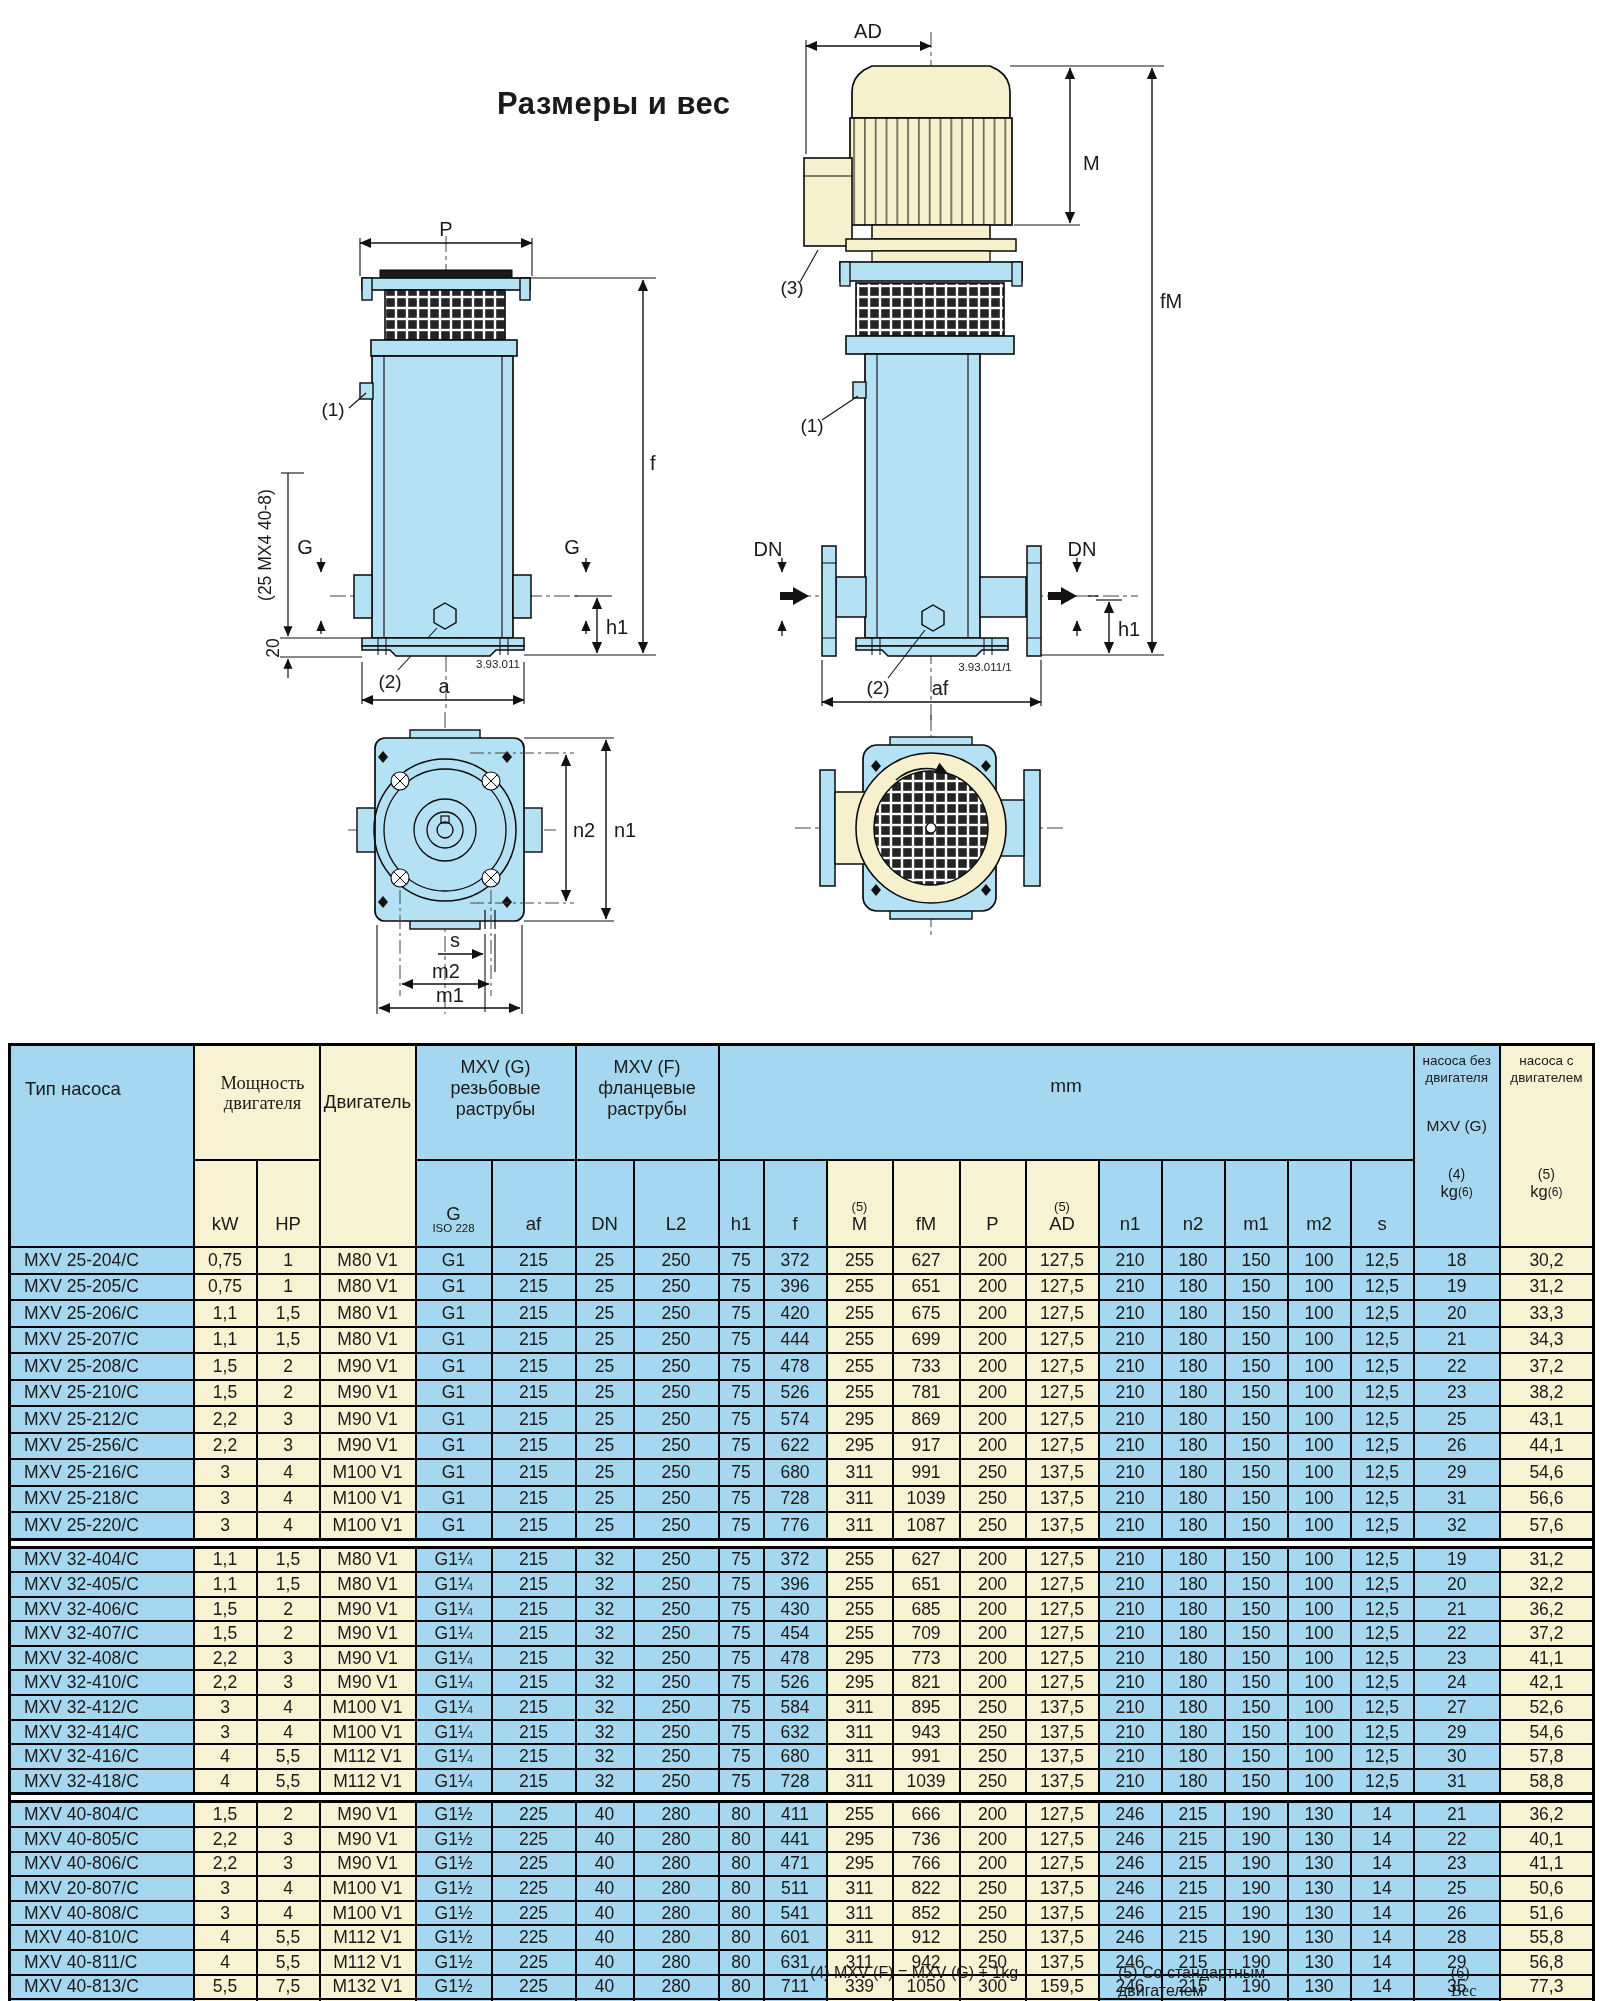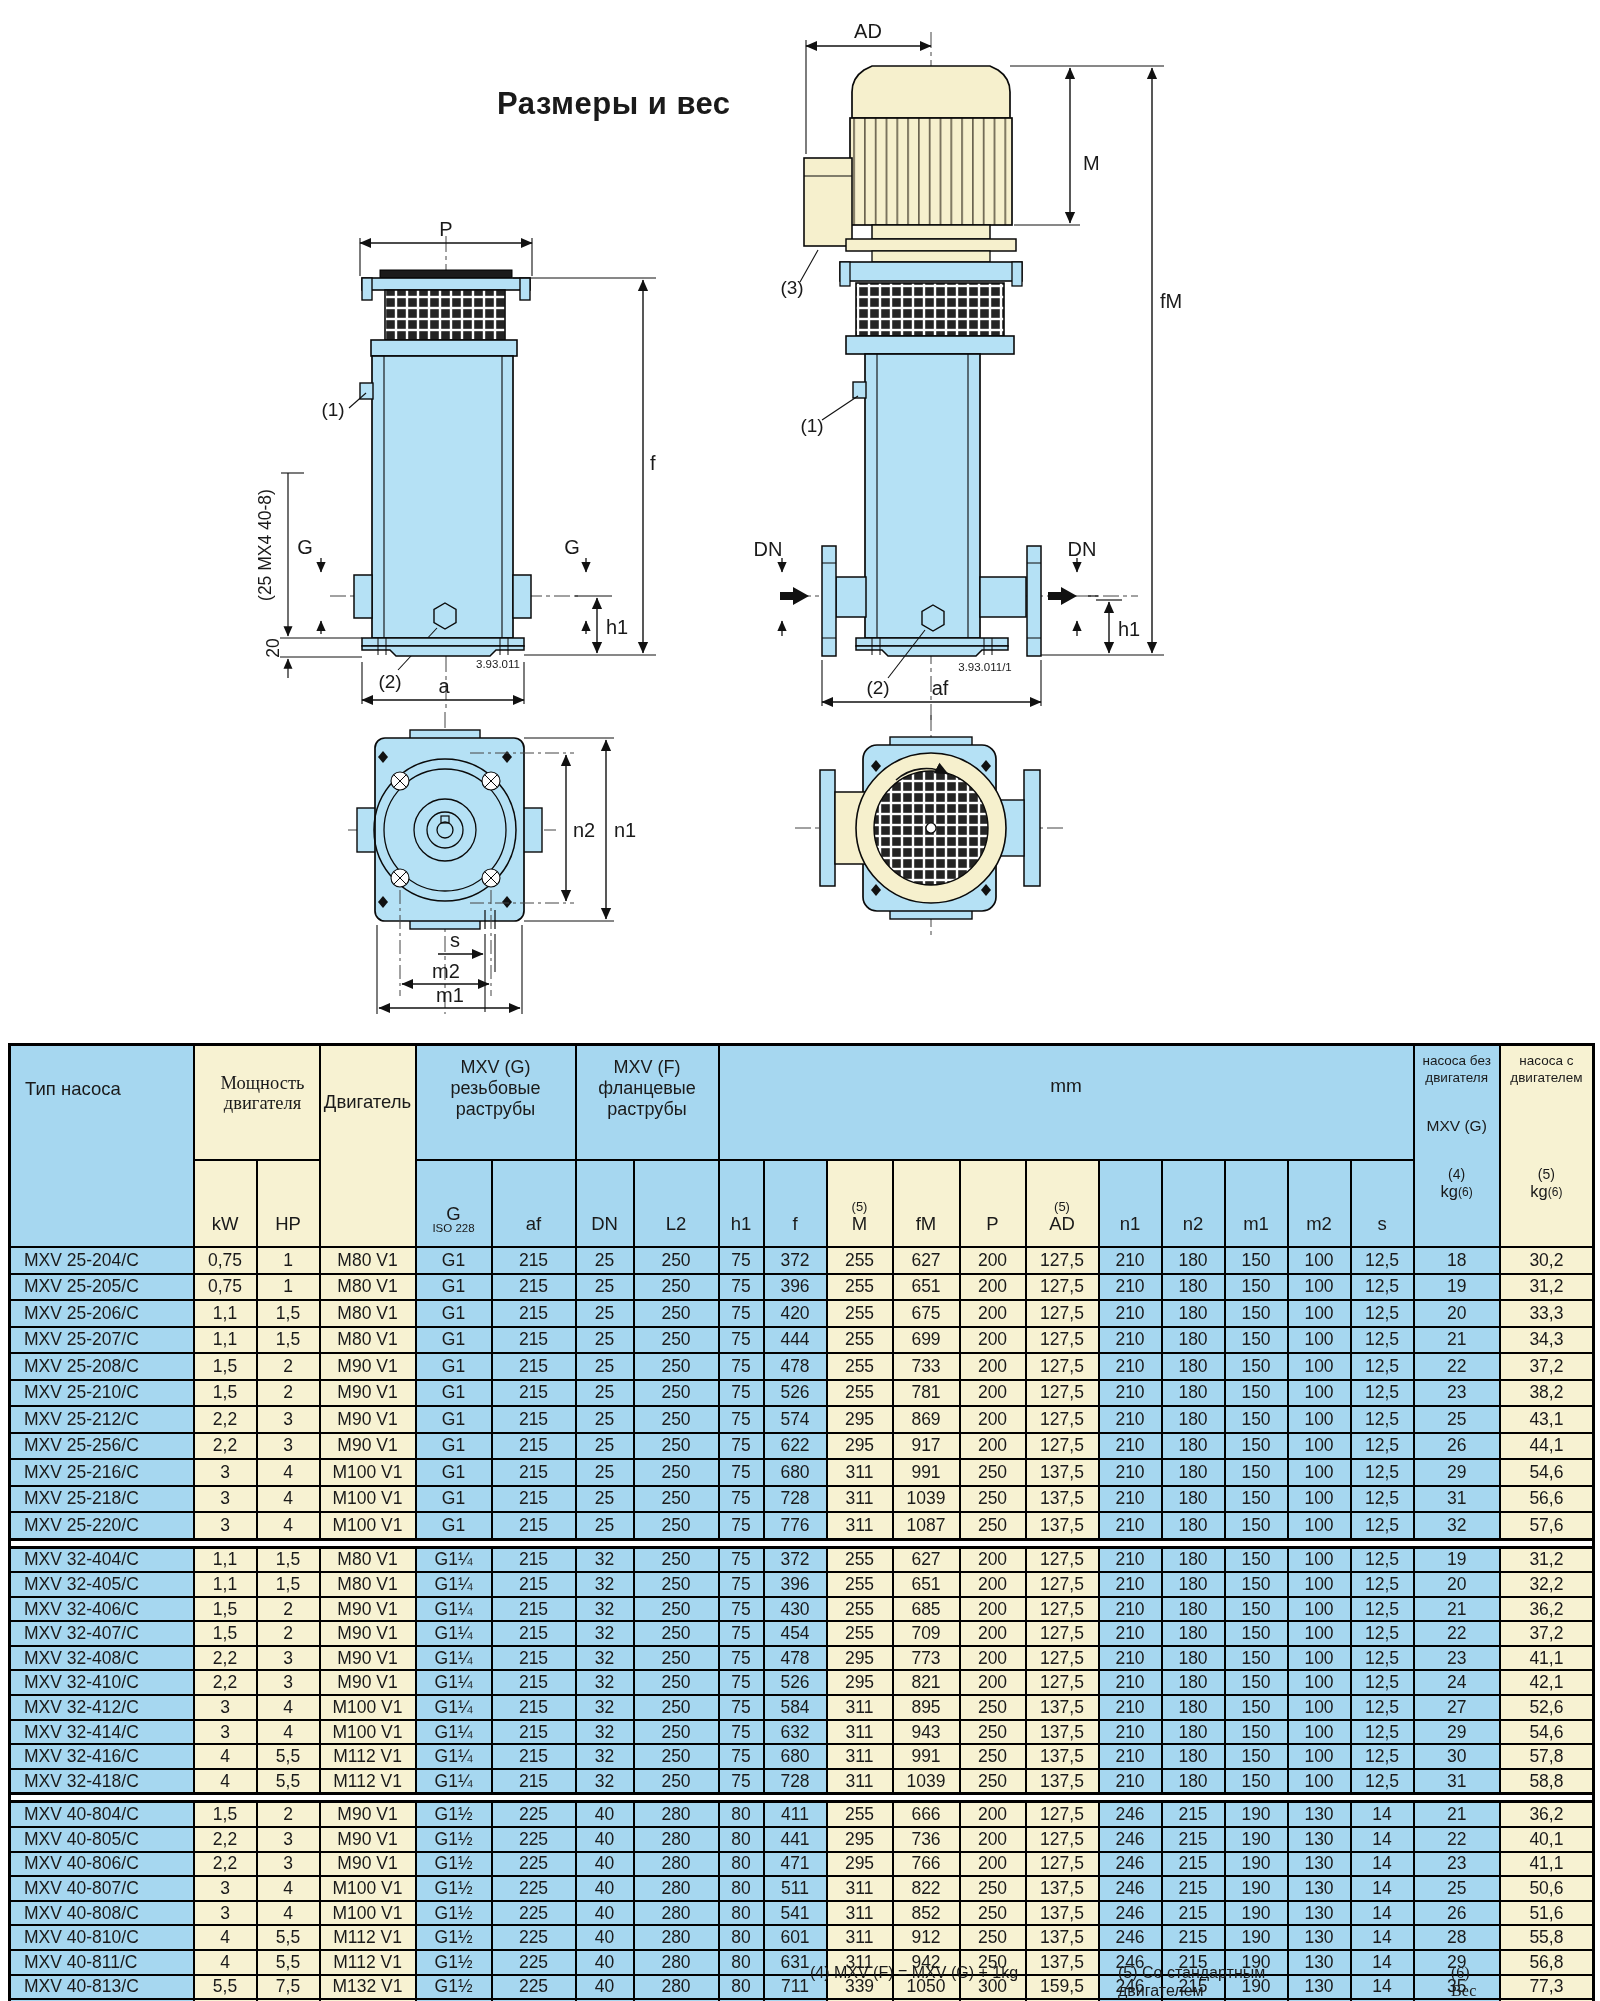--- a/index.html
+++ b/index.html
@@ -996,21 +996,21 @@
           <td class="cream">127,5</td>
           <td class="blue">246</td>
           <td class="blue">215</td>
           <td class="blue">190</td>
           <td class="blue">130</td>
           <td class="blue">14</td>
           <td class="blue">23</td>
           <td class="cream">41,1</td>
         </tr>
         <tr>
-          <td class="blue t-col">MXV 40-807/C</td>
+          <td class="blue t-col">MXV 20-807/C</td>
           <td class="cream">3</td>
           <td class="cream">4</td>
           <td class="cream">M100 V1</td>
           <td class="blue">G1½</td>
           <td class="blue">225</td>
           <td class="blue">40</td>
           <td class="blue">280</td>
           <td class="blue">80</td>
           <td class="blue">511</td>
           <td class="cream">311</td>

